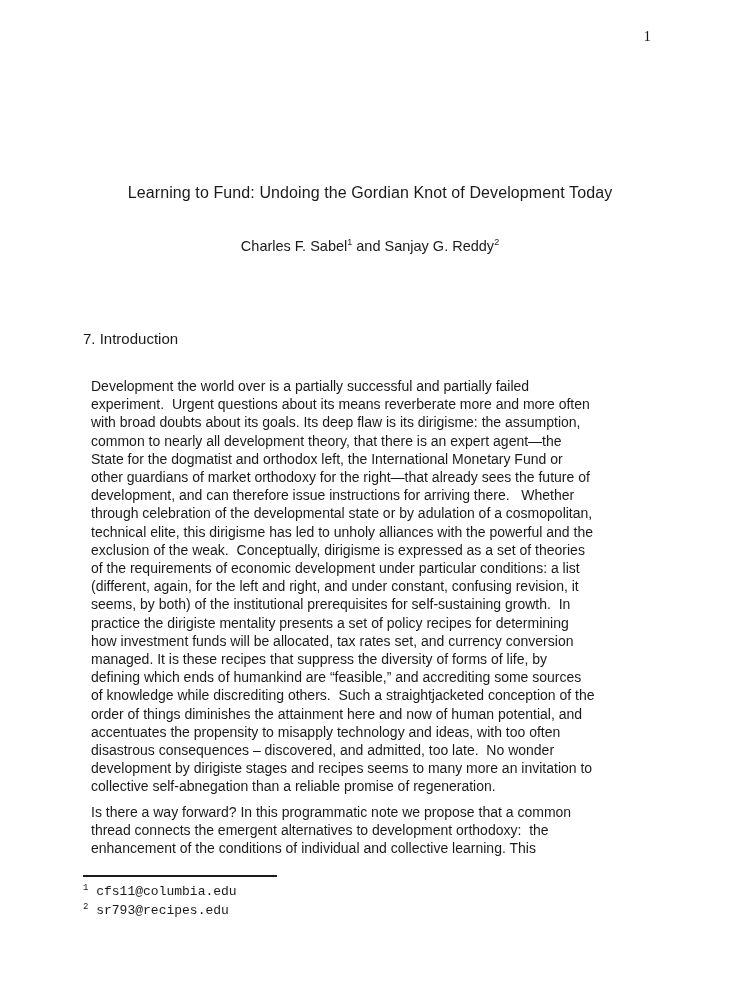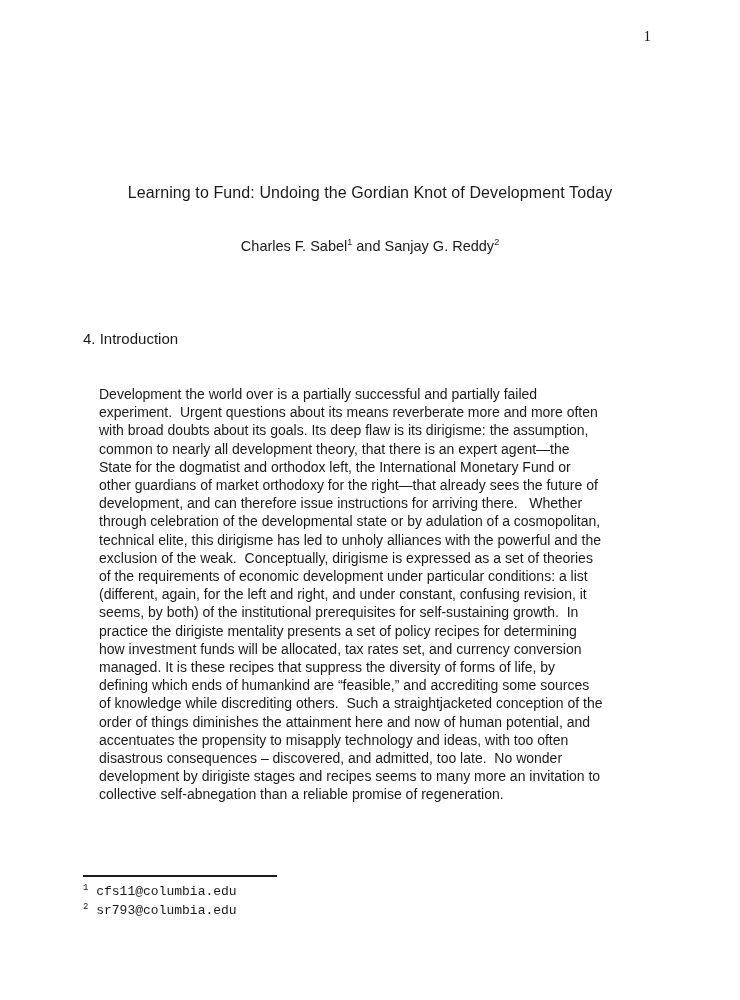--- a/index.html
+++ b/index.html
@@ -52,21 +52,21 @@
     top: 330px;
     left: 83px;
     margin: 0;
     font-size: 15px;
     font-weight: 400;
   }
   .body-para {
     position: absolute;
     left: 83px;
     width: 625px;
-    margin: 16px;
+    margin: 8px;
     font-size: 14px;
     line-height: 18.2px;
     white-space: pre-wrap;
   }
   .para-1 { top: 369px; }
   .para-2 { top: 795px; }
   .footnote-rule {
     position: absolute;
     top: 875px;
     left: 83px;
@@ -91,21 +91,21 @@
 <body>
 
 <div class="page">
 
   <div class="page-number">1</div>
 
   <h1 class="title">Learning to Fund: Undoing the Gordian Knot of Development Today</h1>
 
   <div class="authors"><span>Charles F. Sabel</span><sup>1</sup><span> and </span><span>Sanjay G. Reddy</span><sup>2</sup></div>
 
-  <h2 class="section-heading">4. Introduction</h2>
+  <h2 class="section-heading">7. Introduction</h2>
 
   <p class="body-para para-1">Development the world over is a partially successful and partially failed
 experiment.  Urgent questions about its means reverberate more and more often
 with broad doubts about its goals. Its deep flaw is its dirigisme: the assumption,
 common to nearly all development theory, that there is an expert agent—the
 State for the dogmatist and orthodox left, the International Monetary Fund or
 other guardians of market orthodoxy for the right—that already sees the future of
 development, and can therefore issue instructions for arriving there.   Whether
 through celebration of the developmental state or by adulation of a cosmopolitan,
 technical elite, this dirigisme has led to unholy alliances with the powerful and the
@@ -117,21 +117,24 @@
 how investment funds will be allocated, tax rates set, and currency conversion
 managed. It is these recipes that suppress the diversity of forms of life, by
 defining which ends of humankind are “feasible,” and accrediting some sources
 of knowledge while discrediting others.  Such a straightjacketed conception of the
 order of things diminishes the attainment here and now of human potential, and
 accentuates the propensity to misapply technology and ideas, with too often
 disastrous consequences – discovered, and admitted, too late.  No wonder
 development by dirigiste stages and recipes seems to many more an invitation to
 collective self-abnegation than a reliable promise of regeneration.</p>
 
+  <p class="body-para para-2">Is there a way forward? In this programmatic note we propose that a common
+thread connects the emergent alternatives to development orthodoxy:  the
+enhancement of the conditions of individual and collective learning. This</p>
 
   <div class="footnote-rule"></div>
 
   <div class="footnotes">
     <div class="footnote"><sup>1</sup> <span>cfs11@columbia.edu</span></div>
-    <div class="footnote"><sup>2</sup> <span>sr793@columbia.edu</span></div>
+    <div class="footnote"><sup>2</sup> <span>sr793@recipes.edu</span></div>
   </div>
 
 </div>
 
 </body></html>

